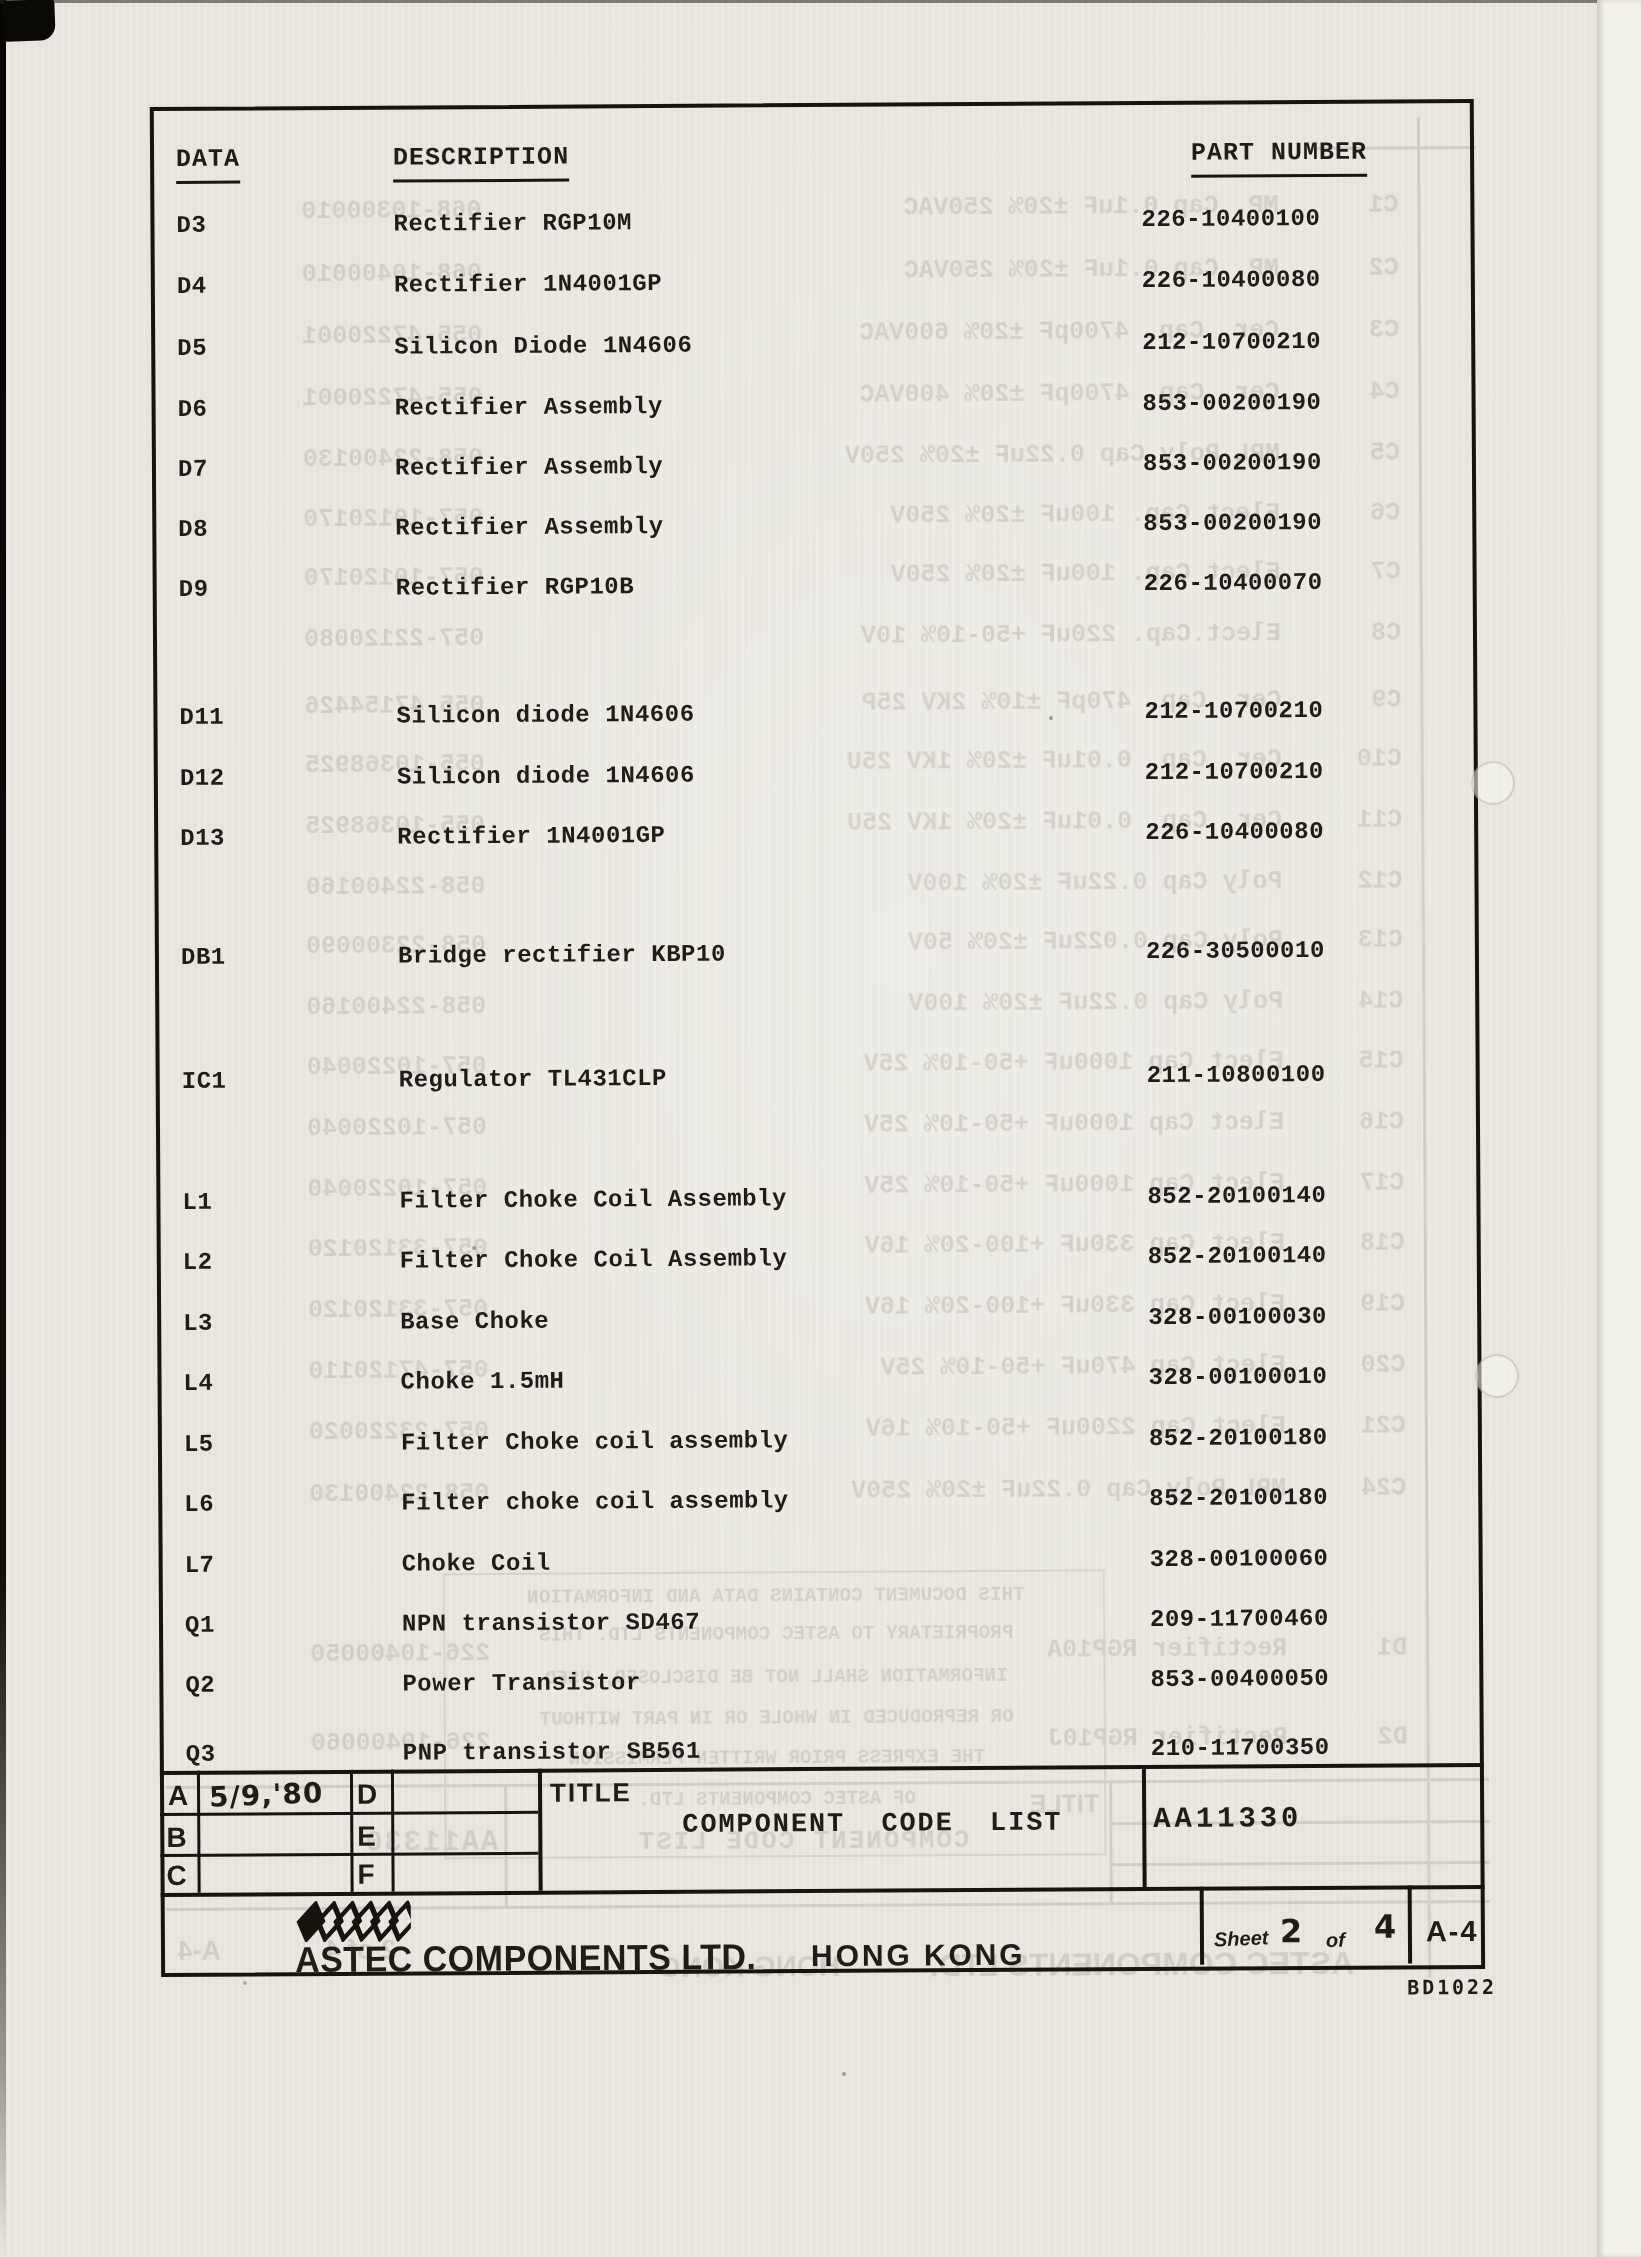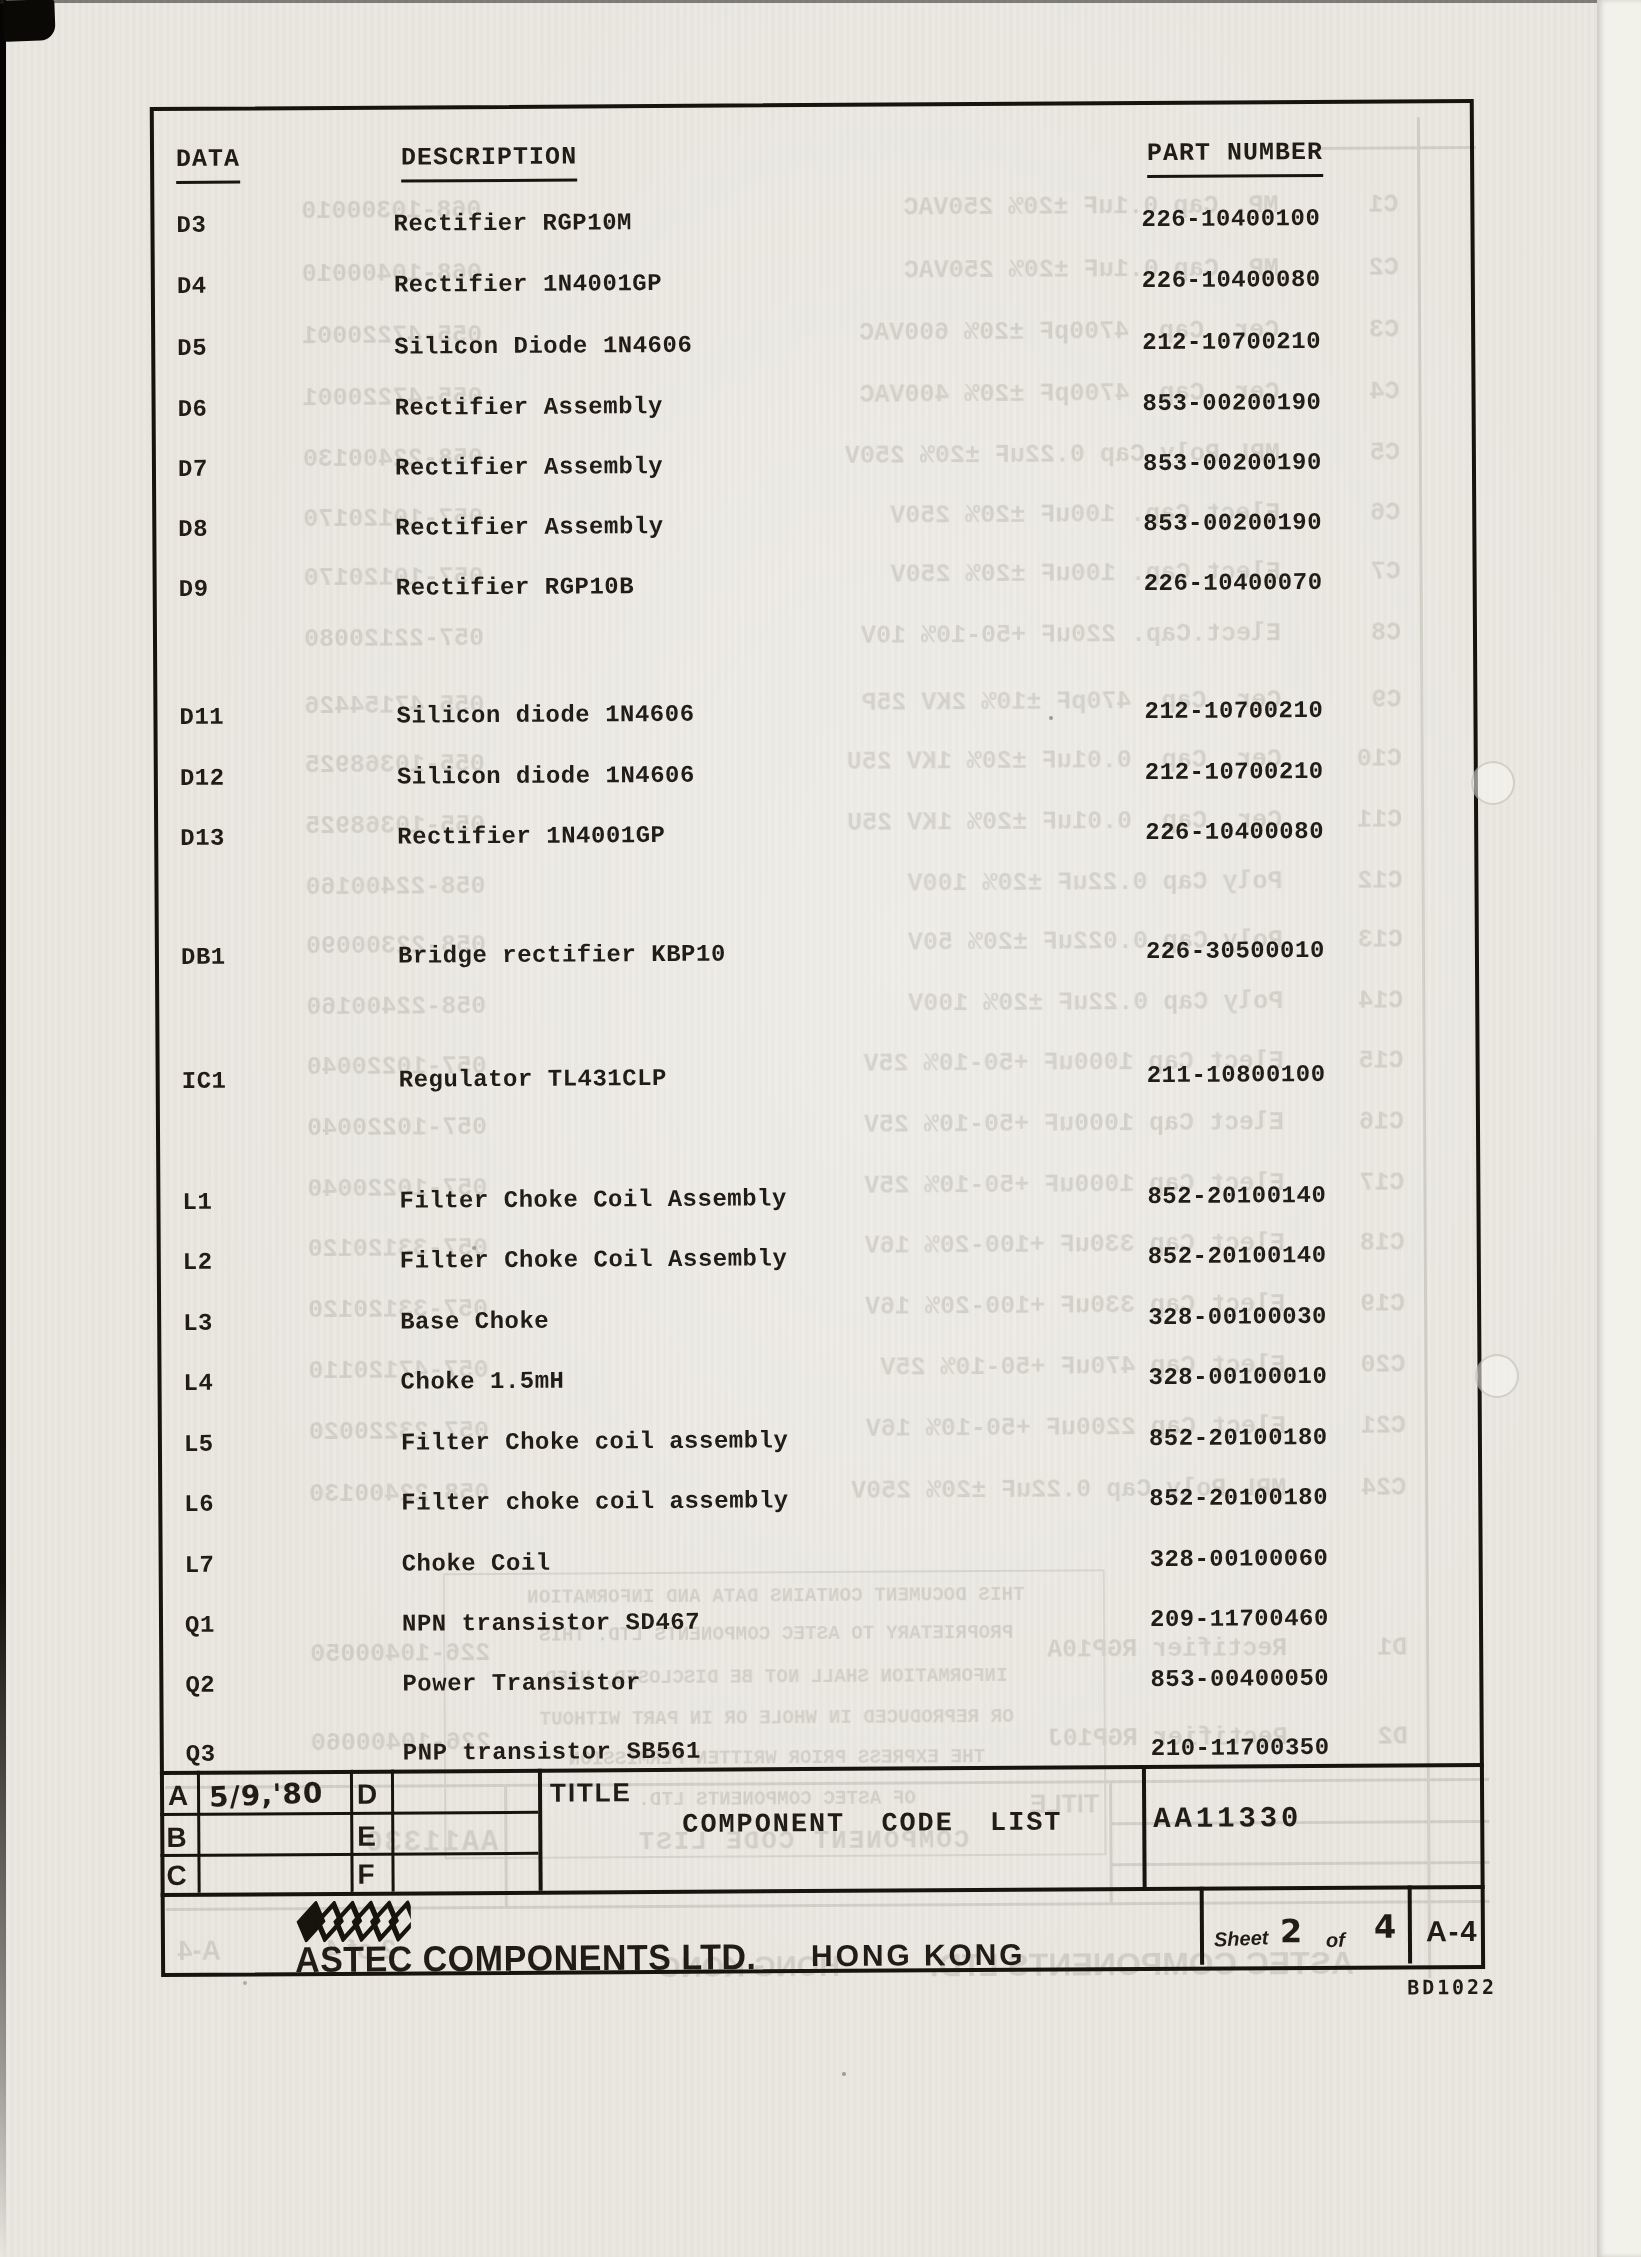--- a/index.html
+++ b/index.html
@@ -232,22 +232,22 @@
     <div class="abs rule" style="left:193px;top:1767px;width:2.9px;height:122px;"></div>
     <div class="abs rule" style="left:346px;top:1767px;width:2.9px;height:122px;"></div>
     <div class="abs rule" style="left:387px;top:1767px;width:2.9px;height:122px;"></div>
     <div class="abs rule" style="left:534px;top:1767px;width:3.9px;height:122px;"></div>
     <div class="abs rule" style="left:1138px;top:1767px;width:3.9px;height:122px;"></div>
     <div class="abs rule" style="left:1195px;top:1889px;width:3.9px;height:78px;"></div>
     <div class="abs rule" style="left:1403px;top:1889px;width:3.9px;height:78px;"></div>
 
     <div class="hdr">
       <span style="left:182px;">DATA</span>
-      <span style="left:399px;margin-left:8px;">DESCRIPTION</span>
-      <span style="left:1153px;">PART NUMBER</span>
+      <span style="left:399px;">DESCRIPTION</span>
+      <span style="left:1197px;">PART NUMBER</span>
     </div>
 
     <div id="rows">
         <div class="trow" style="top: 209px;">
           <span class="c-code">D3</span>
           <span class="c-desc">Rectifier RGP10M</span>
           <span class="c-part">226-10400100</span>
         </div>
         <div class="trow" style="top: 270px;">
           <span class="c-code">D4</span>

